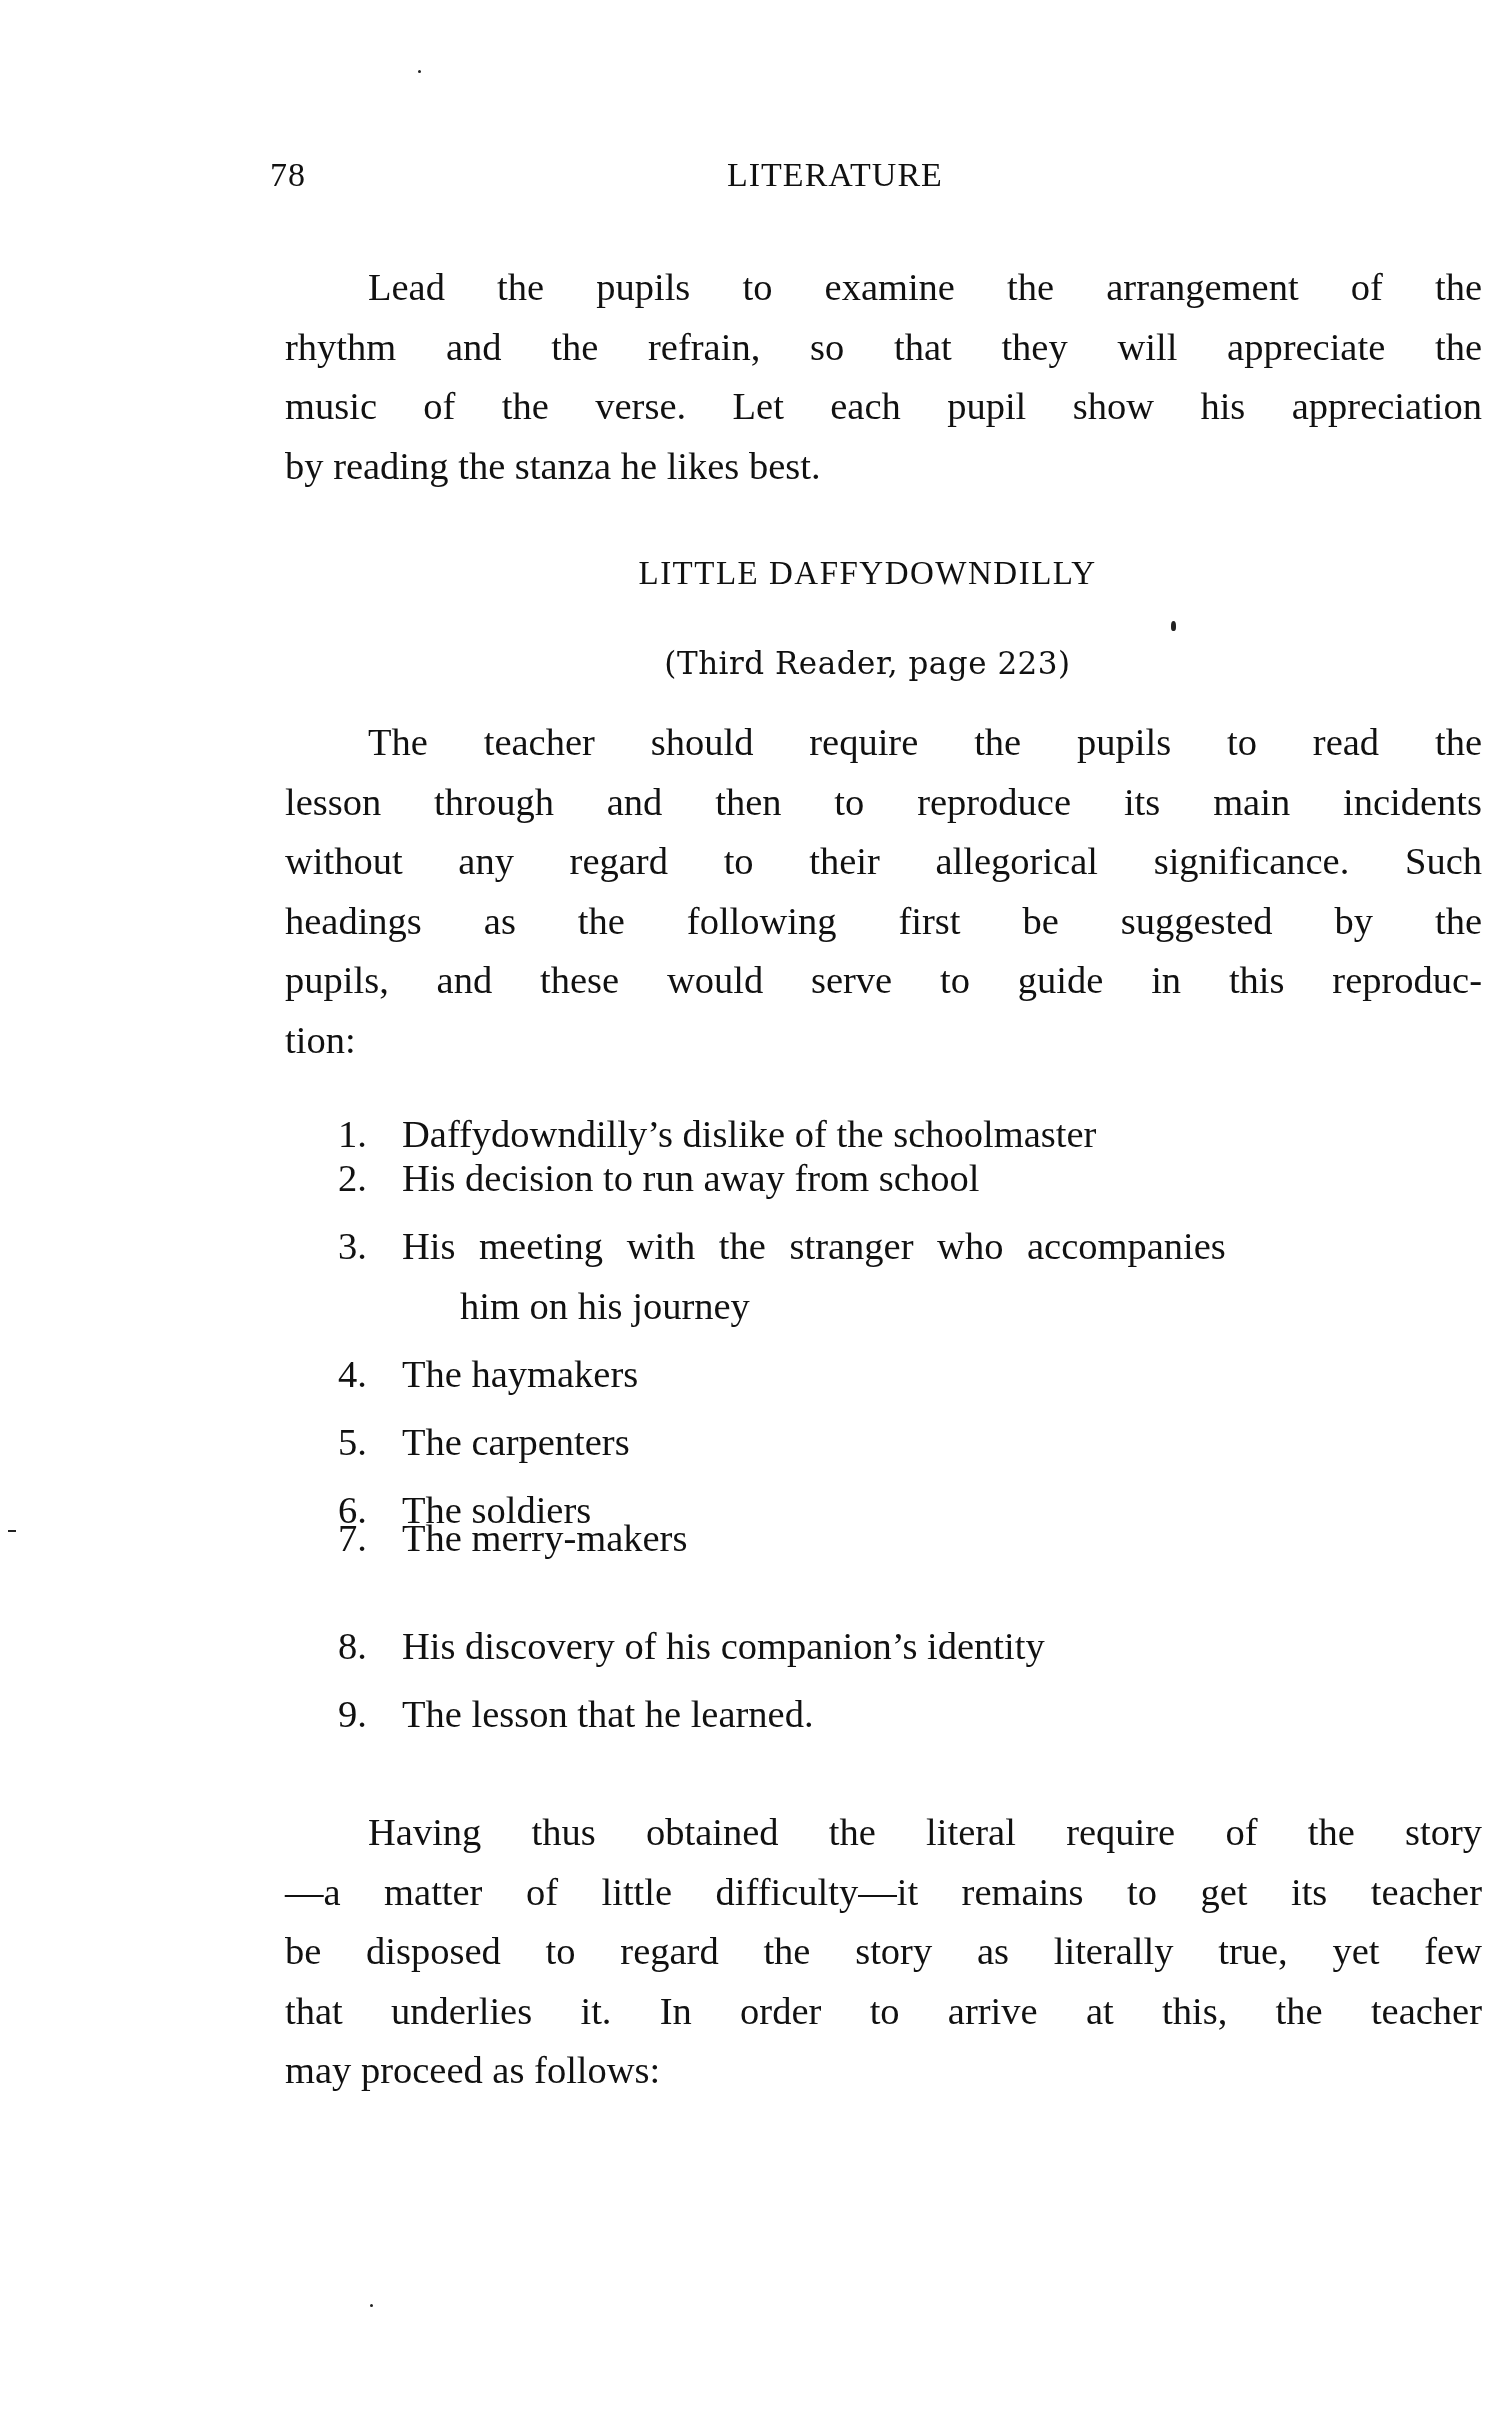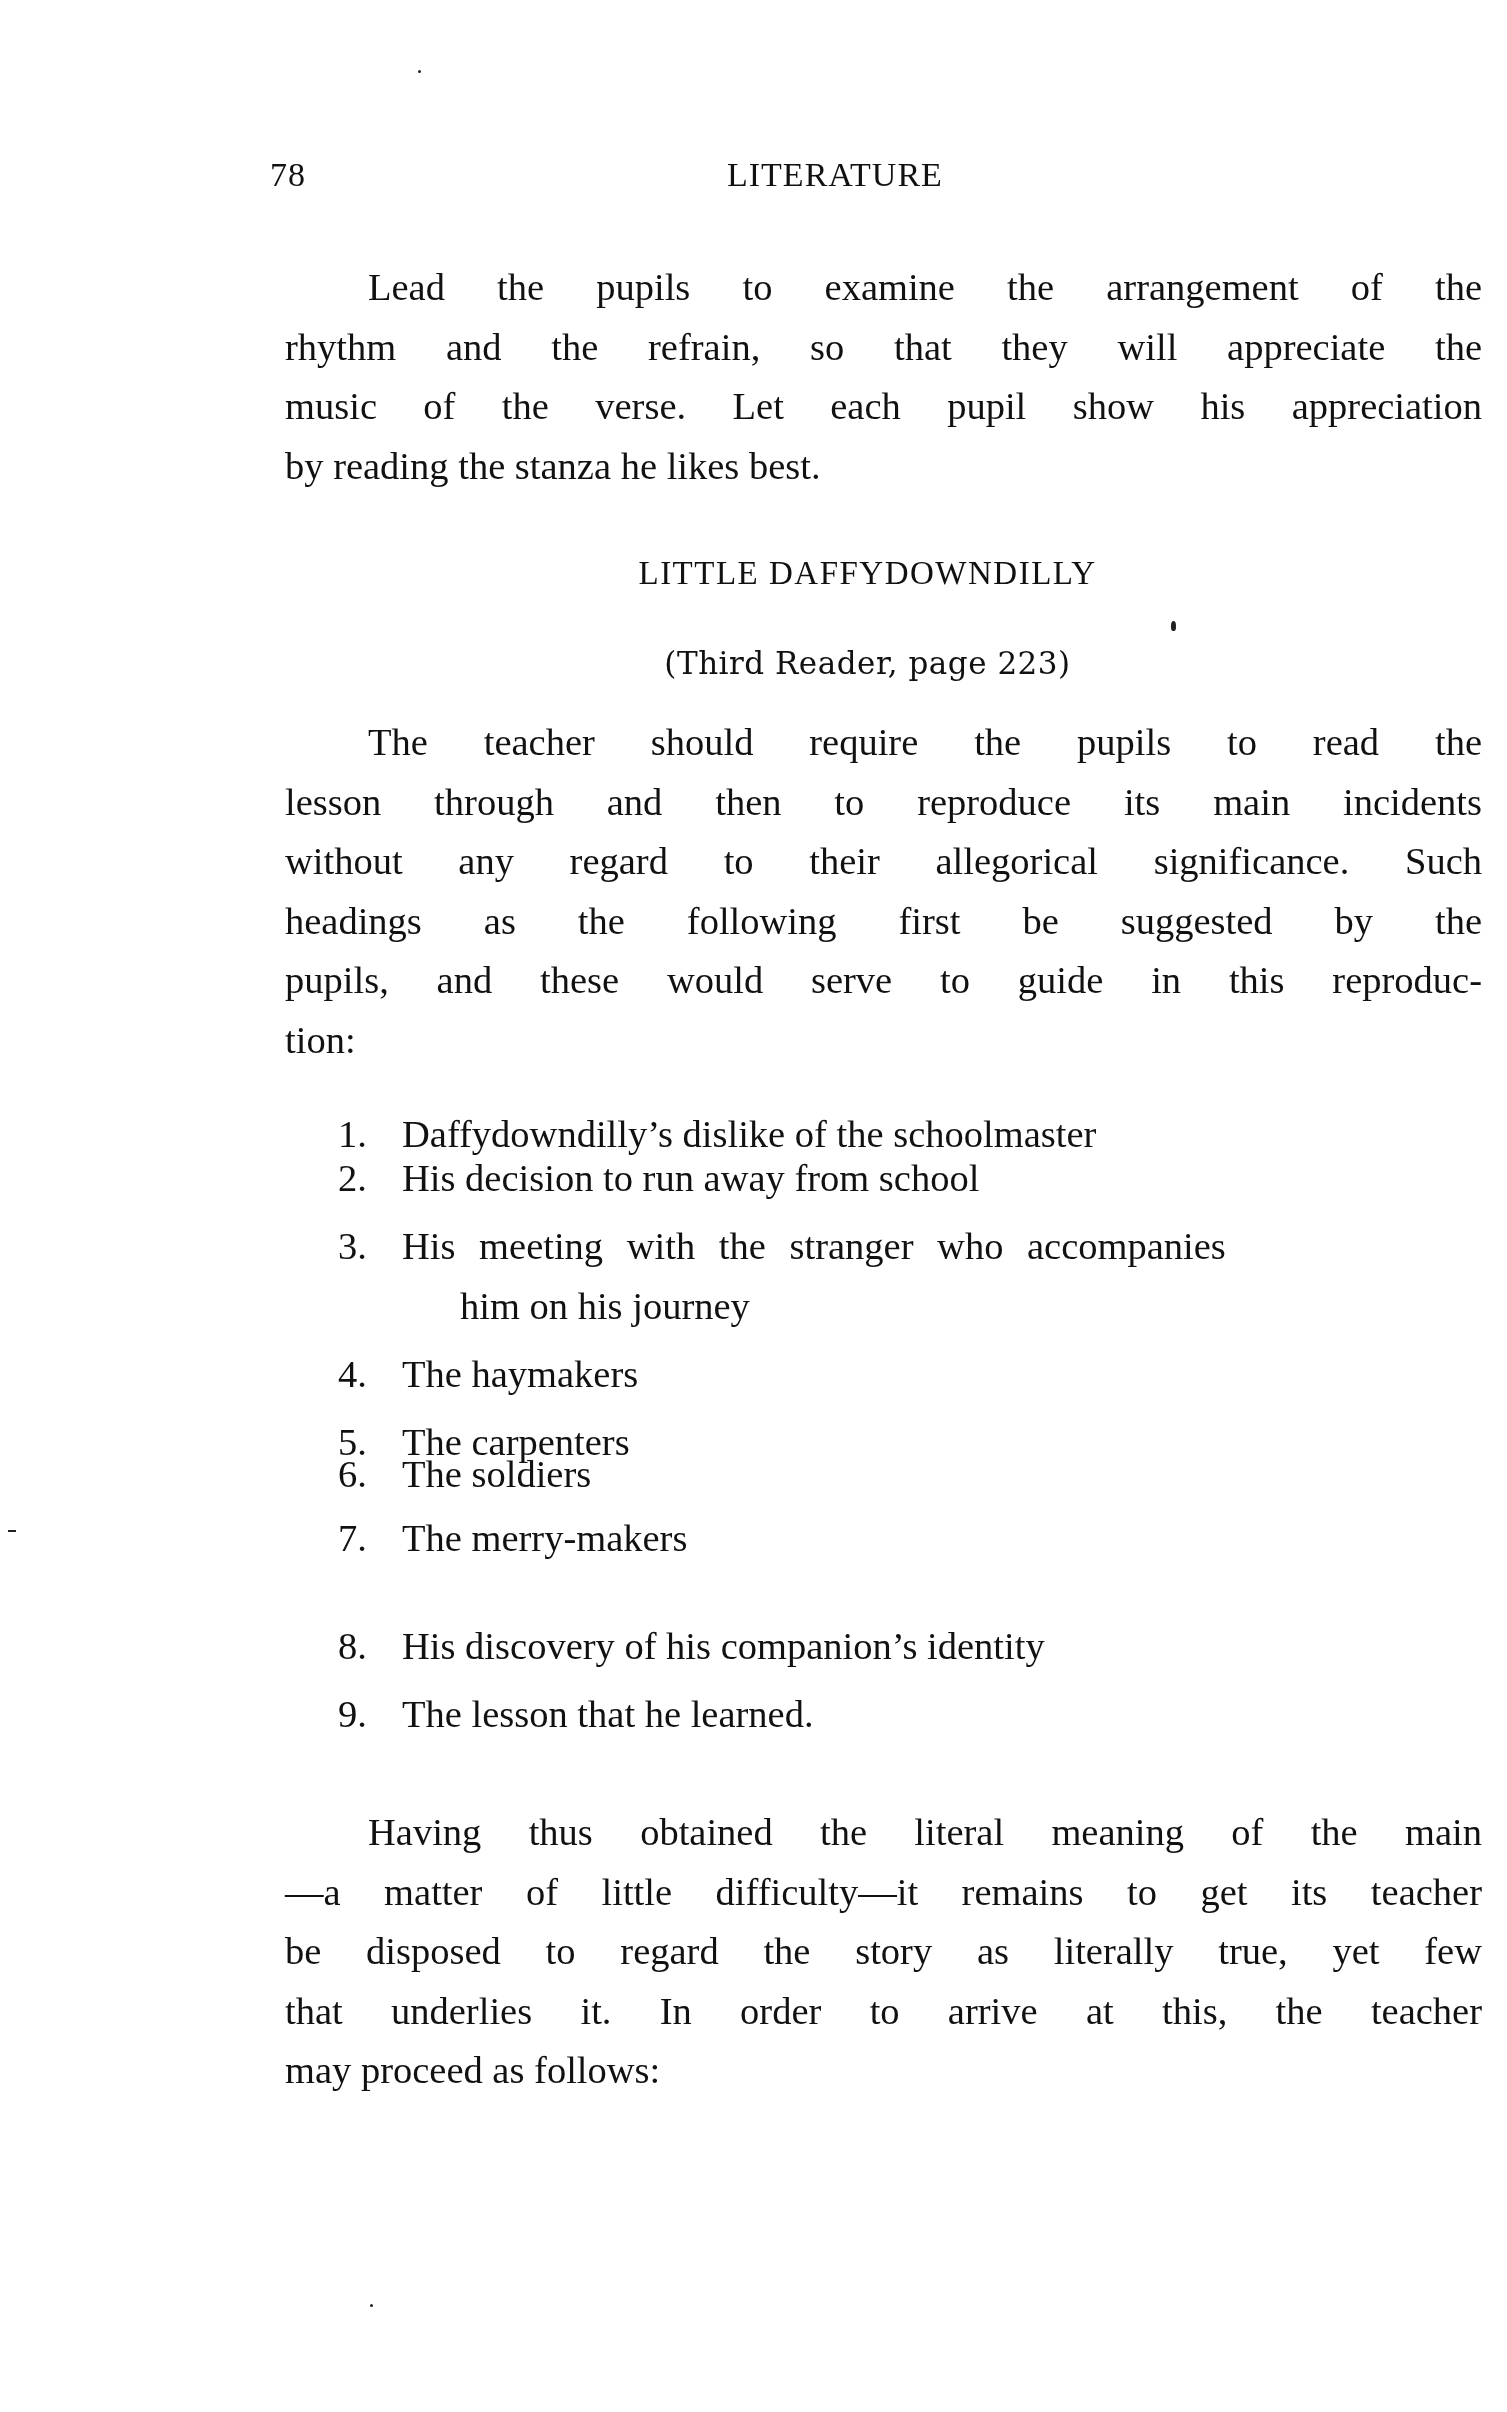--- a/index.html
+++ b/index.html
@@ -48,28 +48,28 @@
   <span class="ln last">tion:</span>
 </div>
 
 <div>
   <div class="list-item" style="top:1066px;margin-top:46px;"><span class="num">1.</span><span>Daffydowndilly’s dislike of the schoolmaster</span></div>
   <div class="list-item" style="top:1156px;"><span class="num">2.</span><span>His decision to run away from school</span></div>
   <div class="list-item" style="top:1224px; width:1127px;"><span class="num">3.</span><span style="word-spacing:14px;">His meeting with the stranger who accompanies</span></div>
   <div class="list-cont" style="top:1284px;">him on his journey</div>
   <div class="list-item" style="top:1352px;"><span class="num">4.</span><span>The haymakers</span></div>
   <div class="list-item" style="top:1420px;"><span class="num">5.</span><span>The carpenters</span></div>
-  <div class="list-item" style="top:1452px;"><span class="num">6.</span><span>The soldiers</span></div>
+  <div class="list-item" style="top:1488px;"><span class="num">6.</span><span>The soldiers</span></div>
   <div class="list-item" style="top:1516px;font-family:Liberation Serif, serif;"><span class="num">7.</span><span>The merry-makers</span></div>
   <div class="list-item" style="top:1624px;"><span class="num">8.</span><span>His discovery of his companion’s identity</span></div>
   <div class="list-item" style="top:1692px;"><span class="num">9.</span><span>The lesson that he learned.</span></div>
 </div>
 
 <div class="para" style="top:1803px;">
-  <span class="ln indent">Having thus obtained the literal meaning of the main</span>
+  <span class="ln indent">Having thus obtained the literal require of the story</span>
   <span class="ln">—a matter of little difficulty—it remains to get its teacher</span>
   <span class="ln">be disposed to regard the story as literally true, yet few</span>
   <span class="ln">that underlies it.  In order to arrive at this, the teacher</span>
   <span class="ln last">may proceed as follows:</span>
 </div>
 
 <div class="mark" style="left:418px; top:70px; width:3px; height:3px; border-radius:50%;"></div>
 <div class="mark" style="left:8px; top:1530px; width:8px; height:2px;"></div>
 <div class="mark" style="left:370px; top:2304px; width:3px; height:3px; border-radius:50%;"></div>
 

